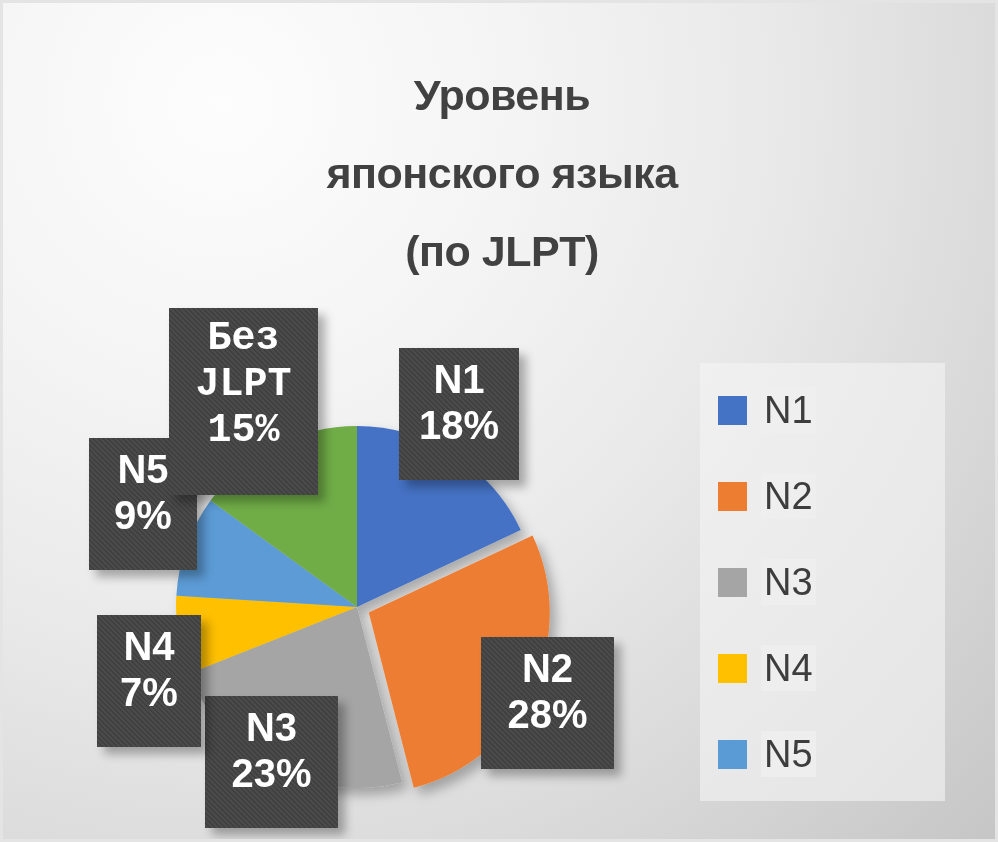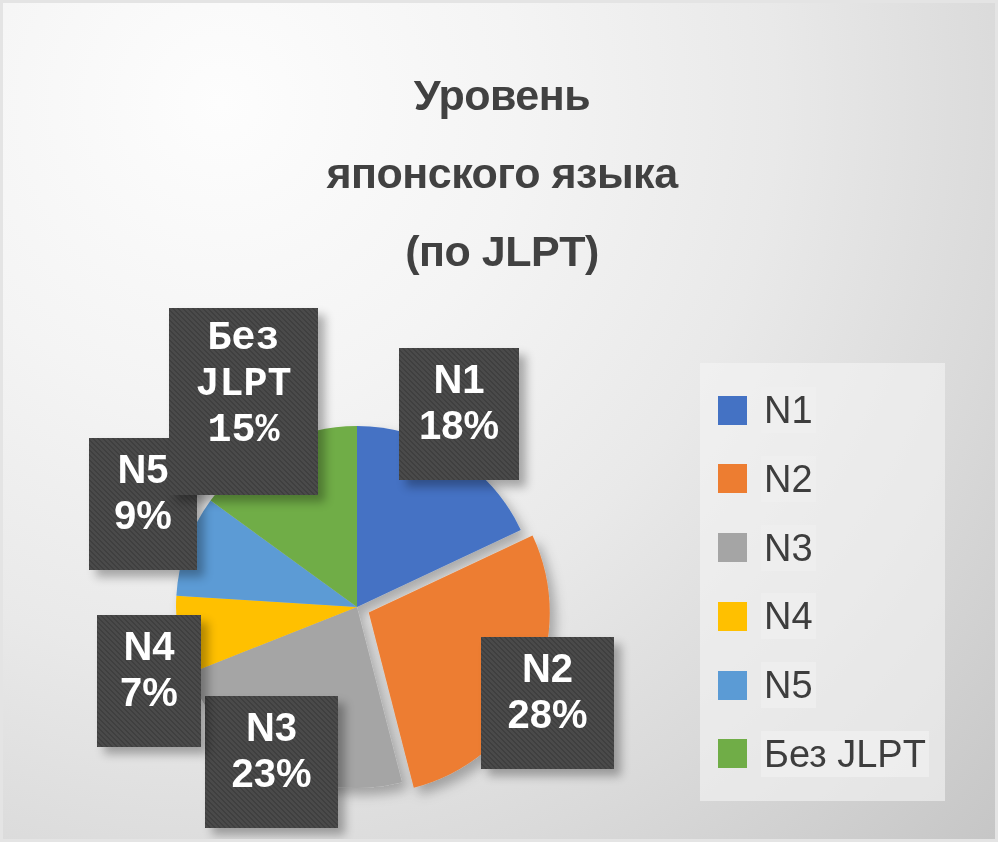--- a/index.html
+++ b/index.html
@@ -174,19 +174,15 @@
         <span class="legend-text">N3</span>
       </div>
       <div class="legend-item">
         <span class="legend-swatch" style="background: rgb(255, 192, 0);"></span>
         <span class="legend-text">N4</span>
       </div>
       <div class="legend-item">
         <span class="legend-swatch" style="background: rgb(91, 155, 213);"></span>
         <span class="legend-text">N5</span>
       </div>
-      <div class="legend-item">
-        <span class="legend-swatch" style="background: rgb(112, 173, 71);"></span>
-        <span class="legend-text">Без JLPT</span>
-      </div>
     </div>
 
 </div>
 
 </body></html>

